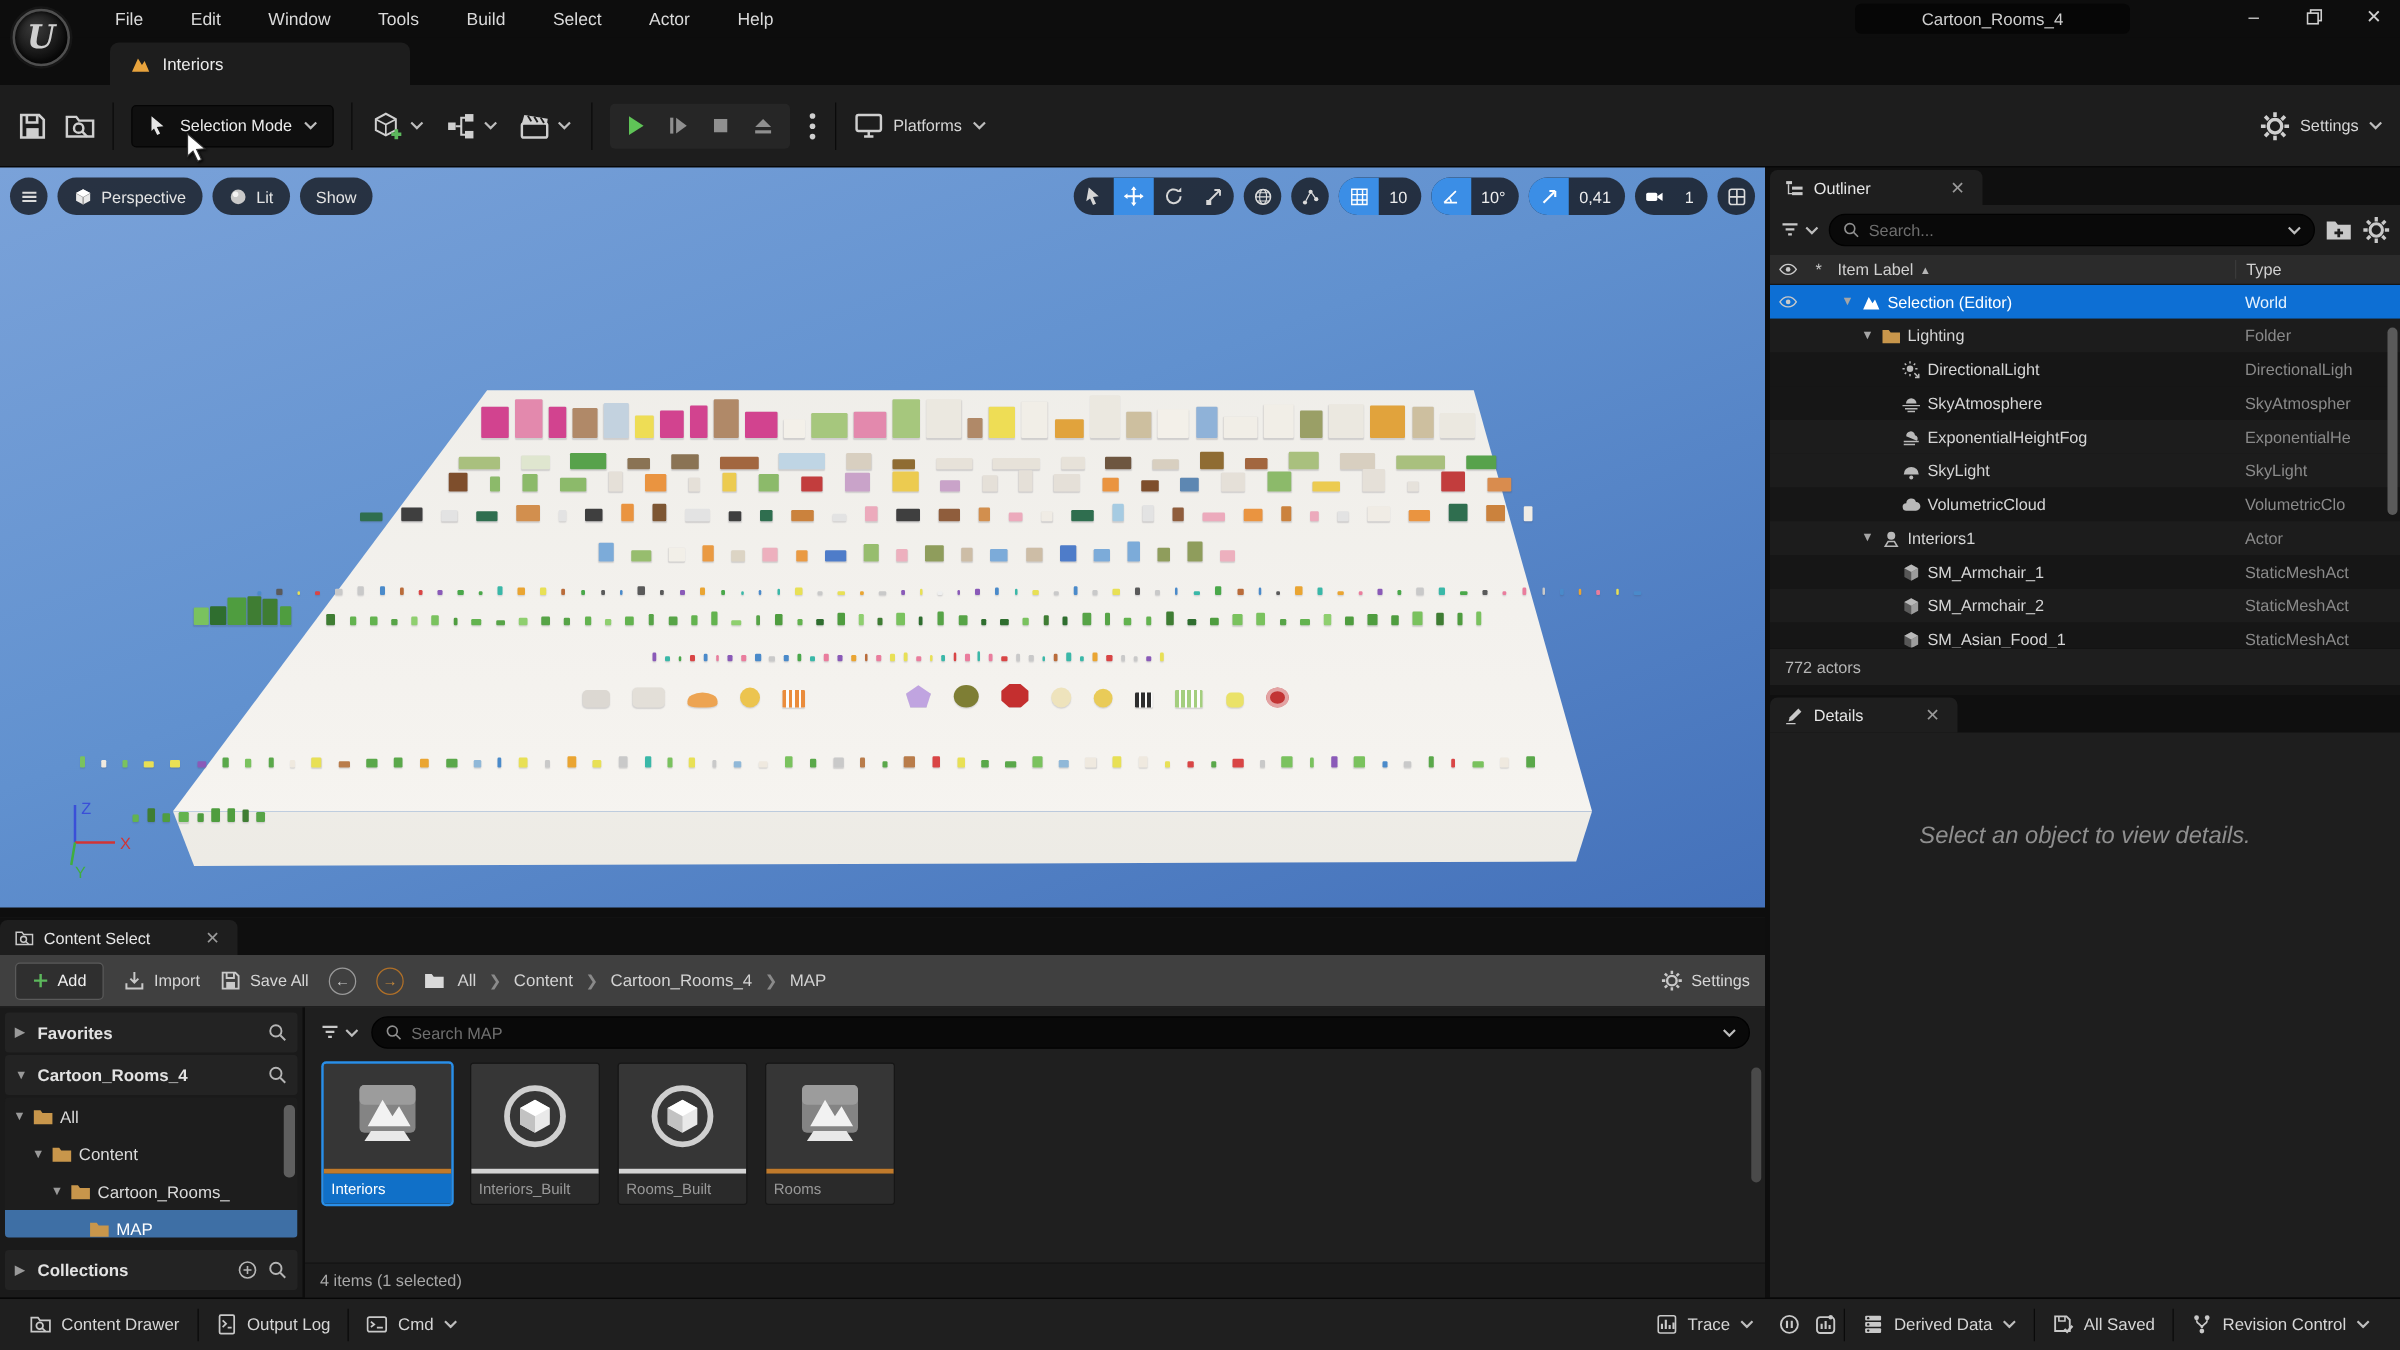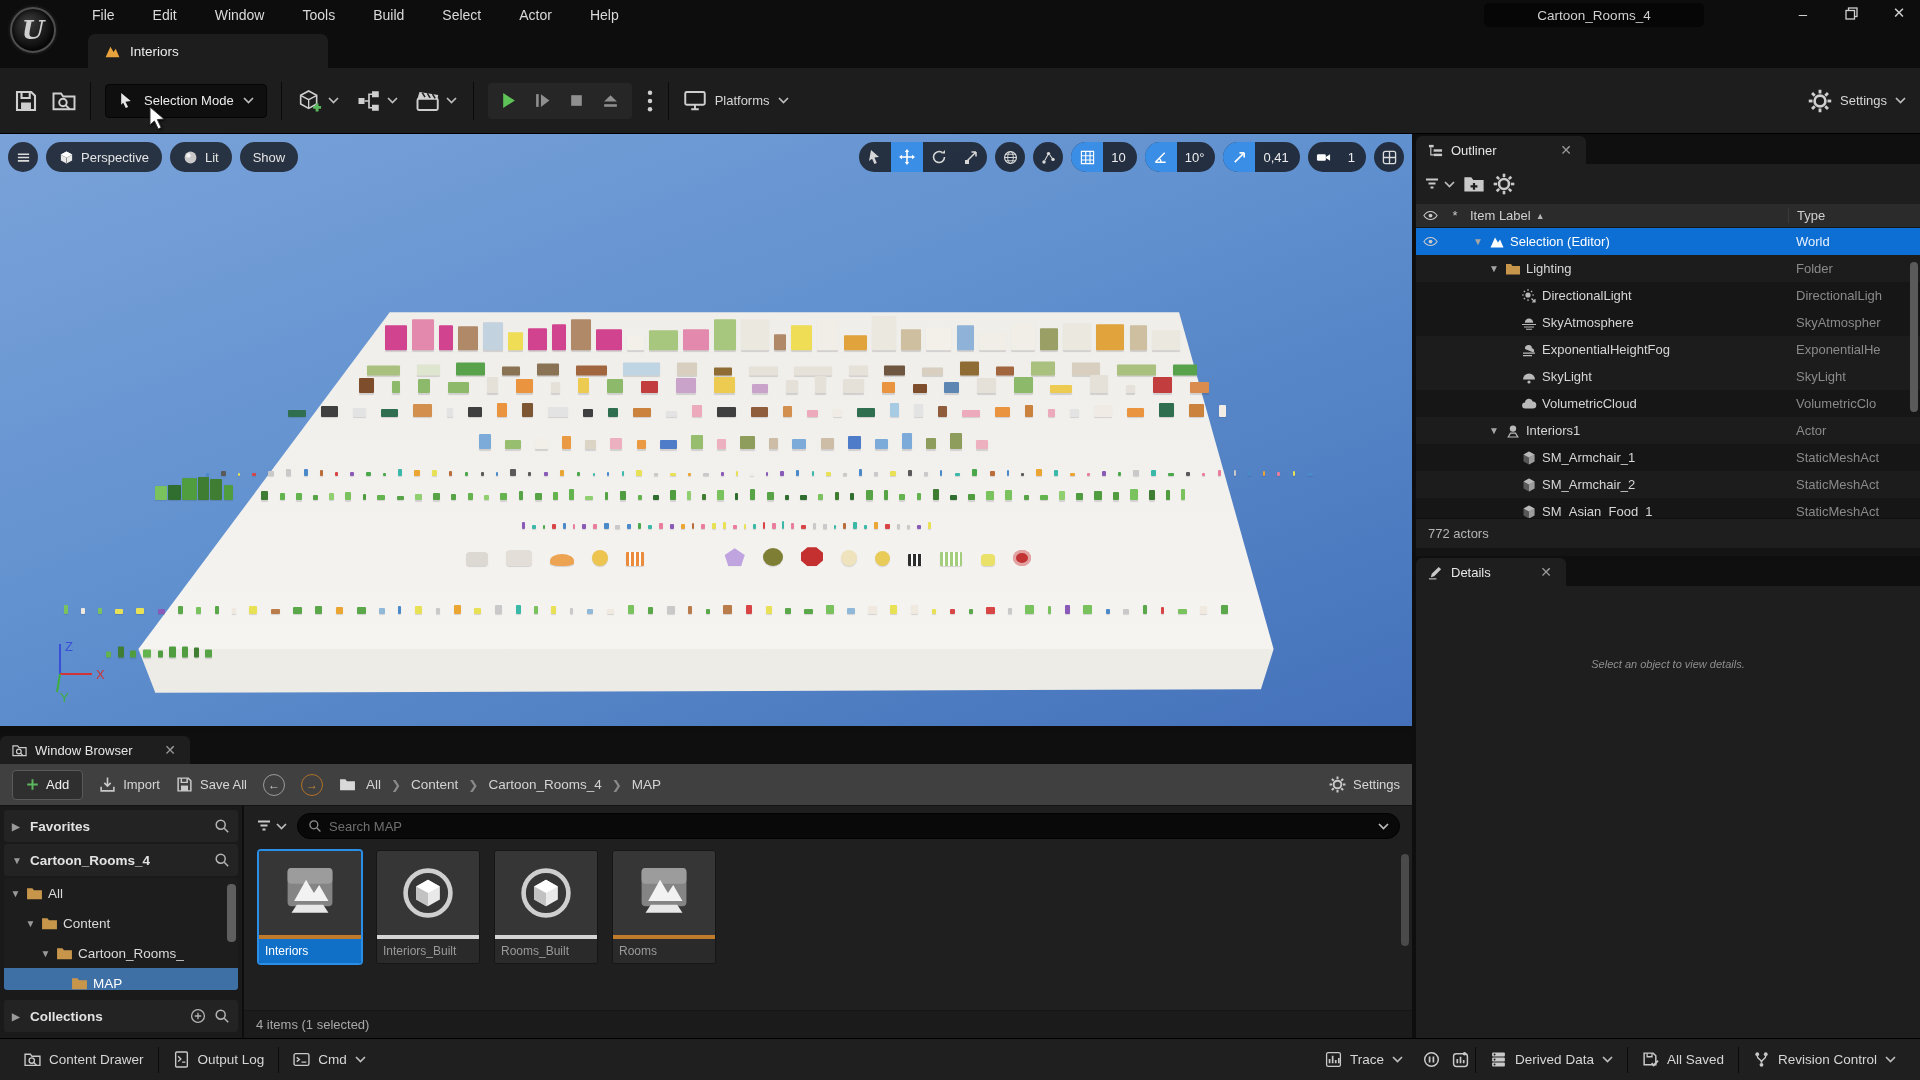--- a/index.html
+++ b/index.html
@@ -125,21 +125,21 @@
   .o-row.sel .o-label { color:#fff; }
   .o-exp { width:12px; font-size:10px; color:#a5a5a5; text-align:center; flex:none;}
   .o-ico { width:16px; height:16px; flex:none; color:#b9b9b9; }
   .o-row.sel .o-ico { color:#fff; }
   .o-ico.folder-col { color:#c8964b; }
   .o-ico svg { width:100%; height:100%; }
   #ol-scroll { position:absolute; right:2px; top:34px; width:8px; height:150px; border-radius:4px; background:#5a5a5a; }
   #outliner-footer { height:30px; background:#1e1e1e; border-top:1px solid #111; display:flex; align-items:center; padding:0 12px; color:#b5b5b5; }
 
   #details-panel { flex:1; margin-top:8px; display:flex; flex-direction:column; background:#1e1e1e; }
-  #details-body { flex:1; display:flex; justify-content:center; padding-top:72px; color:#8f8f8f; font-style:italic; font-size:11px;}
+  #details-body { flex:1; display:flex; justify-content:center; padding-top:72px; color:#8f8f8f; font-style:italic; font-size:19px;}
 
   
   #cb { height:304px; margin-top:8px; display:flex; flex-direction:column; background:#1f1f1f; }
   #cb-toolbar { height:42px; display:flex; align-items:center; gap:16px; padding:0 12px; background:#404040; border-bottom:1px solid #141414;}
   #add-btn { height:30px; background:#2f2f2f; border:1px solid #5a5a5a; border-radius:4px; display:flex; align-items:center; gap:7px; padding:0 13px; color:#f0f0f0;}
   #add-btn .i16 { width:13px; height:13px; color:#5cb85c; }
   .cb-tool { display:flex; align-items:center; gap:7px; color:#d6d6d6; }
   .cb-tool .i16 { width:17px; height:17px; color:#c9c9c9; }
   .nav-circle { width:22px; height:22px; border-radius:50%; border:1.5px solid #9a9a9a; color:#c9c9c9; display:flex; align-items:center; justify-content:center; font-size:12px;}
   .nav-circle.fwd { border-color:#b07028; color:#c98a3a; }
@@ -924,21 +924,21 @@
       <div id="cb">
         <div class="panel-tabbar">
           <div class="panel-tab" style="min-width:190px">
             <span class="i16">
                 <svg viewBox="0 0 16 16">
                   <path d="M1 3h5l1.5 2H15v8.5H1z" fill="none" stroke="currentColor" stroke-width="1.3"></path>
                   <circle cx="7.3" cy="9" r="2.5" fill="none" stroke="currentColor" stroke-width="1.3"></circle>
                   <line x1="9.2" y1="10.9" x2="11.8" y2="13.5" stroke="currentColor" stroke-width="1.3"></line>
                 </svg>
               </span>
-            <span class="p-title">Window Browser</span>
+            <span class="p-title">Content Select</span>
             <span class="p-close">✕</span>
           </div>
         </div>
         <div id="cb-toolbar">
           <div id="add-btn">
             <span class="i16">
                 <svg viewBox="0 0 16 16">
                   <path d="M8 1.5v13M1.5 8h13" stroke="currentColor" stroke-width="2.4"></path>
                 </svg>
               </span>
@@ -1173,20 +1173,34 @@
                 <svg viewBox="0 0 16 16">
                   <path d="M2 3.5h12M4.5 7.5h7M6.5 11.5h3" stroke="currentColor" stroke-width="1.9"></path>
                 </svg>
               </span>
             <span class="chev">
                 <svg viewBox="0 0 11 7">
                   <path d="M1 1l4.5 4.5L10 1" fill="none" stroke="currentColor" stroke-width="1.7"></path>
                 </svg>
               </span>
           </span>
+          <div class="searchbox">
+            <span class="i16">
+                <svg viewBox="0 0 16 16">
+                  <circle cx="6.7" cy="6.7" r="4.5" fill="none" stroke="currentColor" stroke-width="1.5"></circle>
+                  <line x1="10.2" y1="10.2" x2="14.2" y2="14.2" stroke="currentColor" stroke-width="1.5"></line>
+                </svg>
+              </span>
+            <input placeholder="Search..." style="">
+            <span class="chev">
+                <svg viewBox="0 0 11 7">
+                  <path d="M1 1l4.5 4.5L10 1" fill="none" stroke="currentColor" stroke-width="1.7"></path>
+                </svg>
+              </span>
+          </div>
           <span class="ol-tool"><svg viewBox="0 0 16 16">
                 <path d="M1 3h5l1.5 2H15v8.5H1z" fill="currentColor"></path>
                 <path d="M8 7.2v5M5.5 9.7h5" stroke="#1e1e1e" stroke-width="1.6"></path>
               </svg></span>
           <span class="ol-tool"><svg viewBox="0 0 16 16">
                 <circle cx="8" cy="8" r="3.6" fill="none" stroke="currentColor" stroke-width="1.8"></circle>
                 <g stroke="currentColor" stroke-width="1.9">
                   <line x1="8" y1="0.5" x2="8" y2="3"></line>
                   <line x1="8" y1="13" x2="8" y2="15.5"></line>
                   <line x1="0.5" y1="8" x2="3" y2="8"></line>

